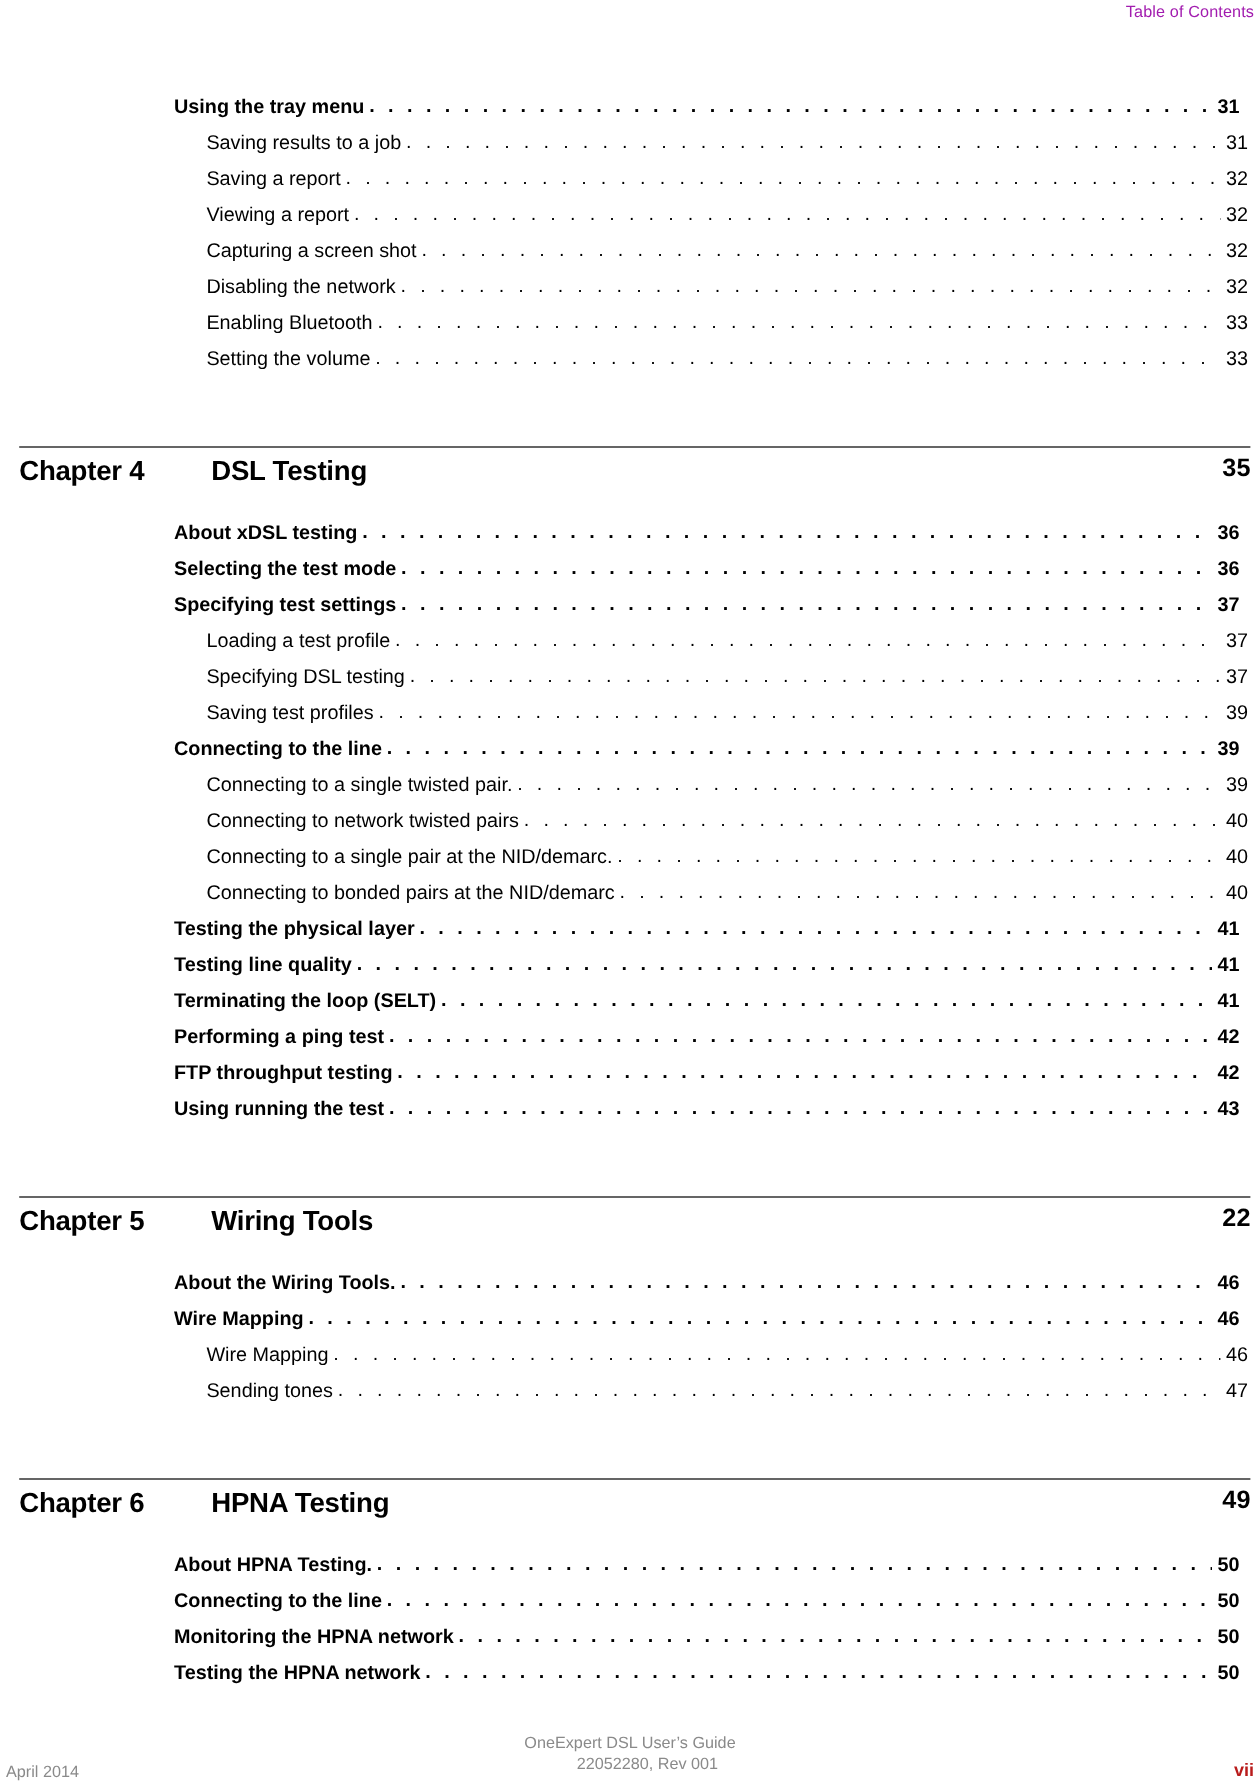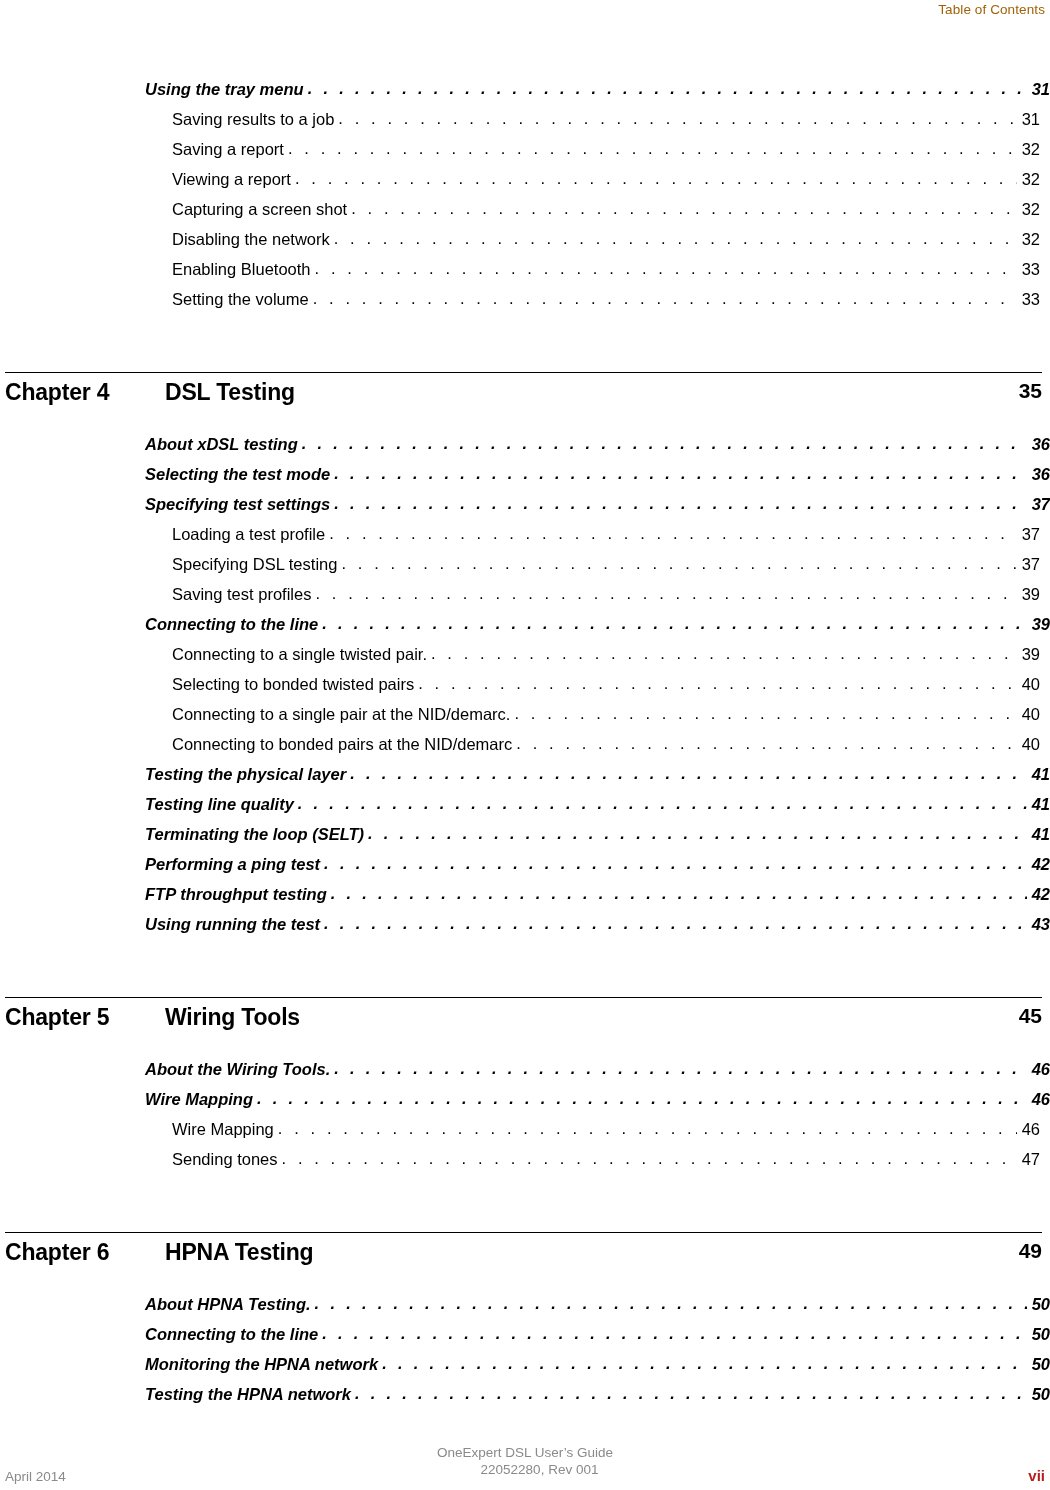--- a/index.html
+++ b/index.html
@@ -17,37 +17,37 @@
   }
 
   
   .page-header {
     position: absolute;
     top: 0px;
     left: 0px;
     right: 5px;
     text-align: right;
     font-size: 13.5px;
-    color: #a16207;
+    color: #a21caf;
     letter-spacing: 0.1px;
     padding-top: 2px;
   }
 
   
   .content {
     position: absolute;
     top: 80px;
     left: 0px;
     width: 1050px;
   }
 
   
   .chapter-head {
     position: relative;
-    margin: 0 8px 0 5px;
+    margin: 0 8px 0 16px;
     border-top: 1.6px solid #000;
     padding-top: 6px;
     height: 34px;
     box-sizing: content-box;
   }
   .chapter-head .ch-num {
     font-size: 23px;
     font-weight: bold;
     letter-spacing: -0.2px;
     display: inline-block;
@@ -97,22 +97,21 @@
   .toc-entry .pagenum {
     flex: 0 0 auto;
     font-size: 16.5px;
     text-align: right;
     min-width: 22px;
   }
 
   
   .lvl1 {
     padding-left: 145px;
-    padding-right: 0;
-    font-style: italic;
+    padding-right: 17px;
   }
   .lvl1 .label, .lvl1 .pagenum { font-weight: bold; }
   .lvl1 .leader { font-weight: bold; letter-spacing: 3.3px; }
 
   
   .lvl2 {
     padding-left: 172px;
     padding-right: 10px;
   }
   .lvl2 .label, .lvl2 .pagenum { font-weight: normal; }
@@ -244,21 +243,21 @@
         <span class="label">Connecting to the line</span>
         <span class="leader">. . . . . . . . . . . . . . . . . . . . . . . . . . . . . . . . . . . . . . . . . . . . . . . . . . . . . . . . . . . . . . . . . . . . . . . . . . . . . . . . . . . . . . . . . . . . . . . . . . . . . . . . . . . . . . . . . . . . . . . . . . . . . . . . . . . . . . . .</span>
         <span class="pagenum">39</span>
       </div>
       <div class="toc-entry lvl2">
         <span class="label">Connecting to a single twisted pair.</span>
         <span class="leader">. . . . . . . . . . . . . . . . . . . . . . . . . . . . . . . . . . . . . . . . . . . . . . . . . . . . . . . . . . . . . . . . . . . . . . . . . . . . . . . . . . . . . . . . . . . . . . . . . . . . . . . . . . . . . . . . . . . . . . . . . . . . . . . . . . . . . . . .</span>
         <span class="pagenum">39</span>
       </div>
       <div class="toc-entry lvl2">
-        <span class="label">Selecting to bonded twisted pairs</span>
+        <span class="label">Connecting to network twisted pairs</span>
         <span class="leader">. . . . . . . . . . . . . . . . . . . . . . . . . . . . . . . . . . . . . . . . . . . . . . . . . . . . . . . . . . . . . . . . . . . . . . . . . . . . . . . . . . . . . . . . . . . . . . . . . . . . . . . . . . . . . . . . . . . . . . . . . . . . . . . . . . . . . . . .</span>
         <span class="pagenum">40</span>
       </div>
       <div class="toc-entry lvl2">
         <span class="label">Connecting to a single pair at the NID/demarc.</span>
         <span class="leader">. . . . . . . . . . . . . . . . . . . . . . . . . . . . . . . . . . . . . . . . . . . . . . . . . . . . . . . . . . . . . . . . . . . . . . . . . . . . . . . . . . . . . . . . . . . . . . . . . . . . . . . . . . . . . . . . . . . . . . . . . . . . . . . . . . . . . . . .</span>
         <span class="pagenum">40</span>
       </div>
       <div class="toc-entry lvl2">
         <span class="label">Connecting to bonded pairs at the NID/demarc</span>
@@ -290,21 +289,21 @@
         <span class="leader">. . . . . . . . . . . . . . . . . . . . . . . . . . . . . . . . . . . . . . . . . . . . . . . . . . . . . . . . . . . . . . . . . . . . . . . . . . . . . . . . . . . . . . . . . . . . . . . . . . . . . . . . . . . . . . . . . . . . . . . . . . . . . . . . . . . . . . . .</span>
         <span class="pagenum">42</span>
       </div>
       <div class="toc-entry lvl1">
         <span class="label">Using running the test</span>
         <span class="leader">. . . . . . . . . . . . . . . . . . . . . . . . . . . . . . . . . . . . . . . . . . . . . . . . . . . . . . . . . . . . . . . . . . . . . . . . . . . . . . . . . . . . . . . . . . . . . . . . . . . . . . . . . . . . . . . . . . . . . . . . . . . . . . . . . . . . . . . .</span>
         <span class="pagenum">43</span>
       </div>
     </div>
     <div class="group-gap"></div>
-    <div class="chapter-head"><span class="ch-num">Chapter 5</span><span class="ch-title">Wiring Tools</span><span class="ch-page">45</span></div>
+    <div class="chapter-head"><span class="ch-num">Chapter 5</span><span class="ch-title">Wiring Tools</span><span class="ch-page">22</span></div>
     <div class="group-gap-sm"></div>
     <div class="toc-group">
       <div class="toc-entry lvl1">
         <span class="label">About the Wiring Tools.</span>
         <span class="leader">. . . . . . . . . . . . . . . . . . . . . . . . . . . . . . . . . . . . . . . . . . . . . . . . . . . . . . . . . . . . . . . . . . . . . . . . . . . . . . . . . . . . . . . . . . . . . . . . . . . . . . . . . . . . . . . . . . . . . . . . . . . . . . . . . . . . . . . .</span>
         <span class="pagenum">46</span>
       </div>
       <div class="toc-entry lvl1">
         <span class="label">Wire Mapping</span>
         <span class="leader">. . . . . . . . . . . . . . . . . . . . . . . . . . . . . . . . . . . . . . . . . . . . . . . . . . . . . . . . . . . . . . . . . . . . . . . . . . . . . . . . . . . . . . . . . . . . . . . . . . . . . . . . . . . . . . . . . . . . . . . . . . . . . . . . . . . . . . . .</span>

